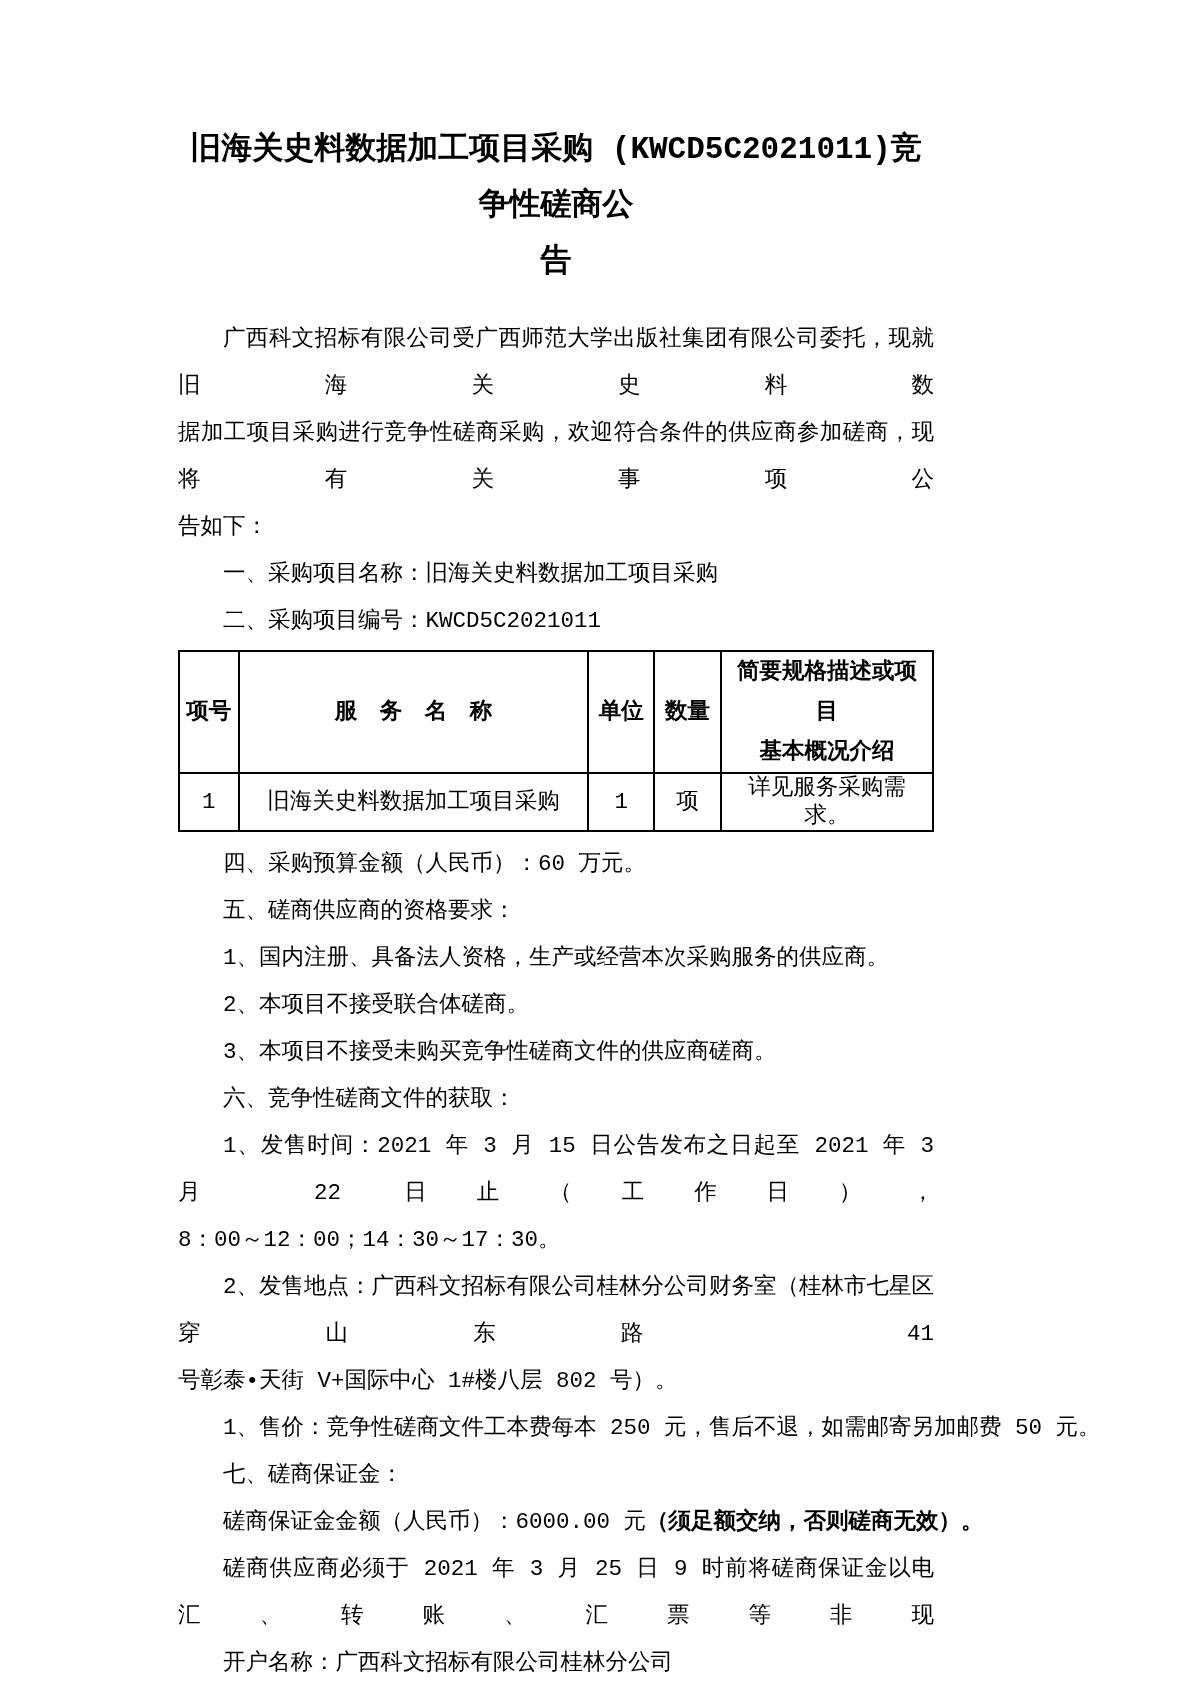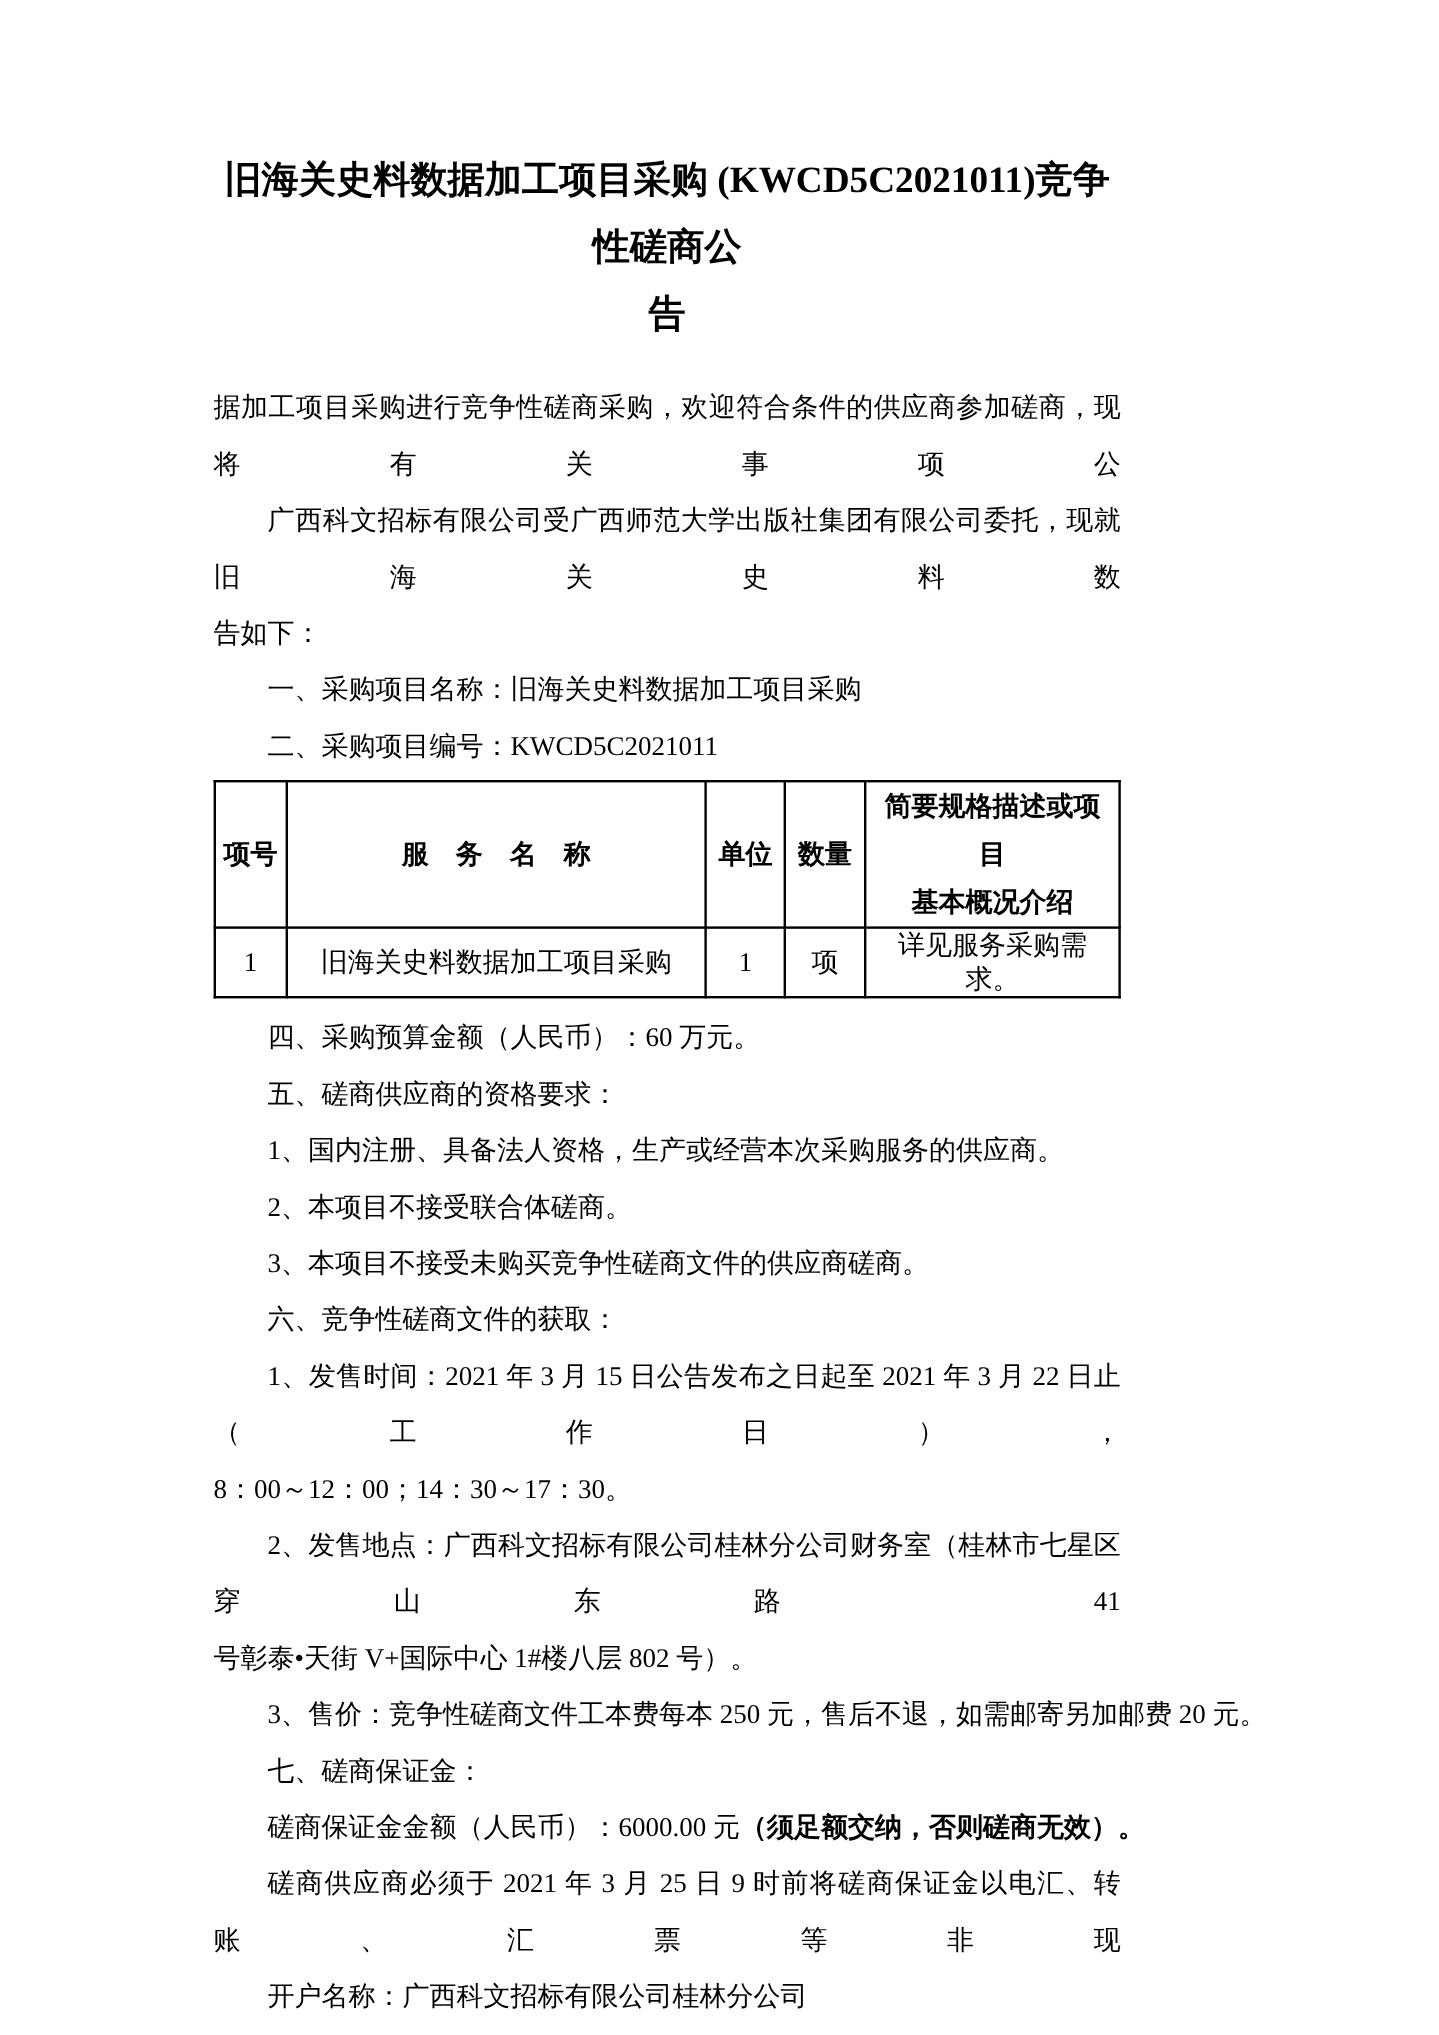--- a/index.html
+++ b/index.html
@@ -3,21 +3,21 @@
 <meta charset="utf-8">
 <style>
   html, body { margin: 0; padding: 0; background: #ffffff; }
   .page {
     position: relative;
     width: 1092px;
     height: 1696px;
     background: #ffffff;
     box-sizing: border-box;
     padding: 122px 158px 12px 178px;
-    font-family: Liberation Serif, serif;
+    font-family: Liberation Mono, monospace;
     color: #000000;
     overflow: hidden;
   }
   .title {
     margin: 0 0 26px 0;
     font-size: 31px;
     font-weight: bold;
     text-align: center;
     line-height: 56px;
   }
@@ -62,22 +62,22 @@
 </head>
 <body>
 
 <div class="page">
 
   <h1 class="title">
     <span class="tline">旧海关史料数据加工项目采购 (KWCD5C2021011)竞争性磋商公</span>
     <span class="tline">告</span>
   </h1>
 
+  <p class="ln indent just">广西科文招标有限公司受广西师范大学出版社集团有限公司委托，现就旧海关史料数</p>
   <p class="ln just">据加工项目采购进行竞争性磋商采购，欢迎符合条件的供应商参加磋商，现将有关事项公</p>
-  <p class="ln indent just">广西科文招标有限公司受广西师范大学出版社集团有限公司委托，现就旧海关史料数</p>
   <p class="ln">告如下：</p>
 
   <p class="ln indent">一、采购项目名称：旧海关史料数据加工项目采购</p>
   <p class="ln indent">二、采购项目编号：KWCD5C2021011</p>
 
   <table class="doc-table">
     <colgroup>
       <col class="col-item">
         <col class="col-name">
         <col class="col-unit">
@@ -107,20 +107,20 @@
   <p class="ln indent">五、磋商供应商的资格要求：</p>
   <p class="ln indent">1、国内注册、具备法人资格，生产或经营本次采购服务的供应商。</p>
   <p class="ln indent">2、本项目不接受联合体磋商。</p>
   <p class="ln indent">3、本项目不接受未购买竞争性磋商文件的供应商磋商。</p>
 
   <p class="ln indent">六、竞争性磋商文件的获取：</p>
   <p class="ln indent just">1、发售时间：2021 年 3 月 15 日公告发布之日起至  2021 年 3 月 22 日止（工作日），</p>
   <p class="ln">8：00～12：00；14：30～17：30。</p>
   <p class="ln indent just">2、发售地点：广西科文招标有限公司桂林分公司财务室（桂林市七星区穿山东路 41</p>
   <p class="ln">号彰泰•天街 V+国际中心 1#楼八层 802 号）。</p>
-  <p class="ln indent">3、售价：竞争性磋商文件工本费每本 250 元，售后不退，如需邮寄另加邮费 20 元。</p>
+  <p class="ln indent">1、售价：竞争性磋商文件工本费每本 250 元，售后不退，如需邮寄另加邮费 50 元。</p>
 
   <p class="ln indent">七、磋商保证金：</p>
   <p class="ln indent"><span>磋商保证金金额（人民币）：6000.00 元</span><span class="bold">（须足额交纳，否则磋商无效）。</span></p>
   <p class="ln indent just">磋商供应商必须于 2021 年 3 月 25 日 9 时前将磋商保证金以电汇、转账、汇票等非现</p>
   <p class="ln indent">开户名称：广西科文招标有限公司桂林分公司</p>
 
 </div>
 
 </body></html>

